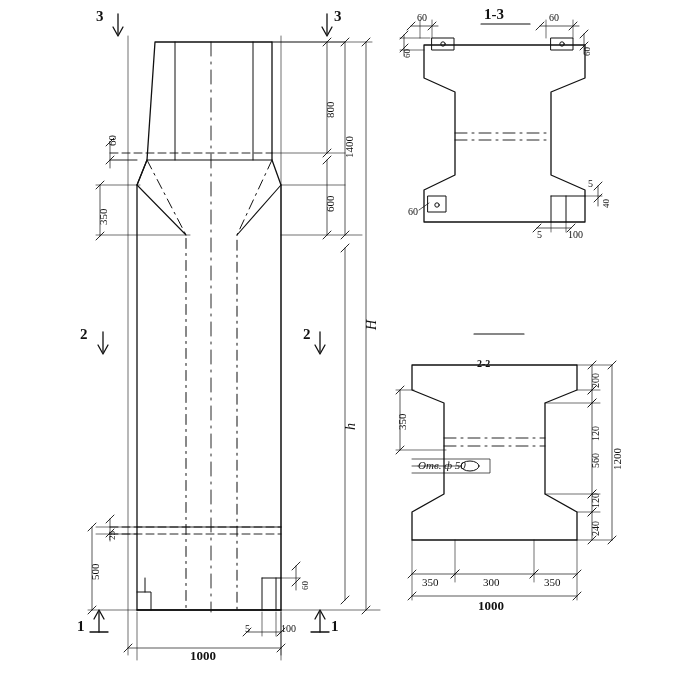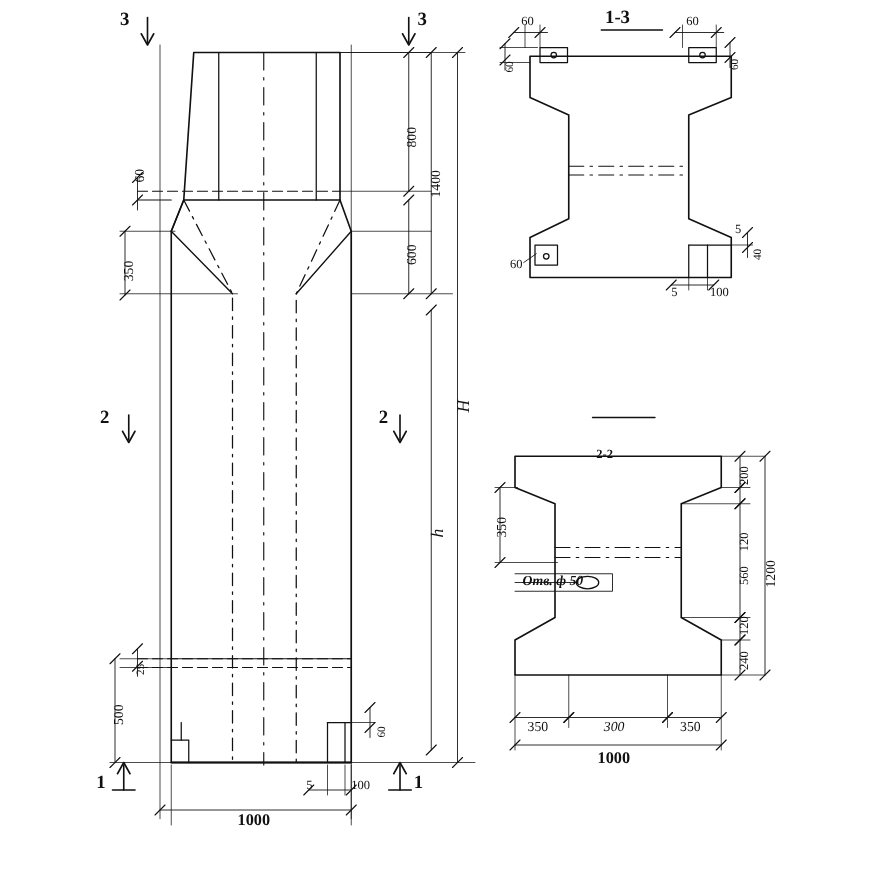--- a/index.html
+++ b/index.html
@@ -265,18 +265,18 @@
 <div class="lbl rot" style="left:601px;top:208px;transform:rotate(-90deg);font-size:9px;">40</div>
 
 <div class="lbl rot" style="left:396px;top:430px;transform:rotate(-90deg);">350</div>
 <div class="lbl rot" style="left:590px;top:388px;transform:rotate(-90deg);font-size:10px;">200</div>
 <div class="lbl rot" style="left:590px;top:441px;transform:rotate(-90deg);font-size:10px;">120</div>
 <div class="lbl rot" style="left:590px;top:468px;transform:rotate(-90deg);font-size:10px;">560</div>
 <div class="lbl rot" style="left:590px;top:508px;transform:rotate(-90deg);font-size:10px;">120</div>
 <div class="lbl rot" style="left:590px;top:536px;transform:rotate(-90deg);font-size:10px;">240</div>
 <div class="lbl rot" style="left:611px;top:470px;transform:rotate(-90deg);">1200</div>
 <div class="lbl" style="left:422px;top:576px;">350</div>
-<div class="lbl" style="left:483px;top:576px;font-style:italic;">300</div>
+<div class="lbl" style="left:483px;top:576px;">300</div>
 <div class="lbl" style="left:544px;top:576px;">350</div>
 <div class="lbl b" style="left:478px;top:598px;font-size:13px;">1000</div>
-<div class="lbl it" style="left:418px;top:459px;font-size:11px;font-weight:bold;">Отв. ф 50</div>
+<div class="lbl it" style="left:418px;top:459px;font-size:11px;">Отв. ф 50</div>
 
 </div>
 
 </body></html>

